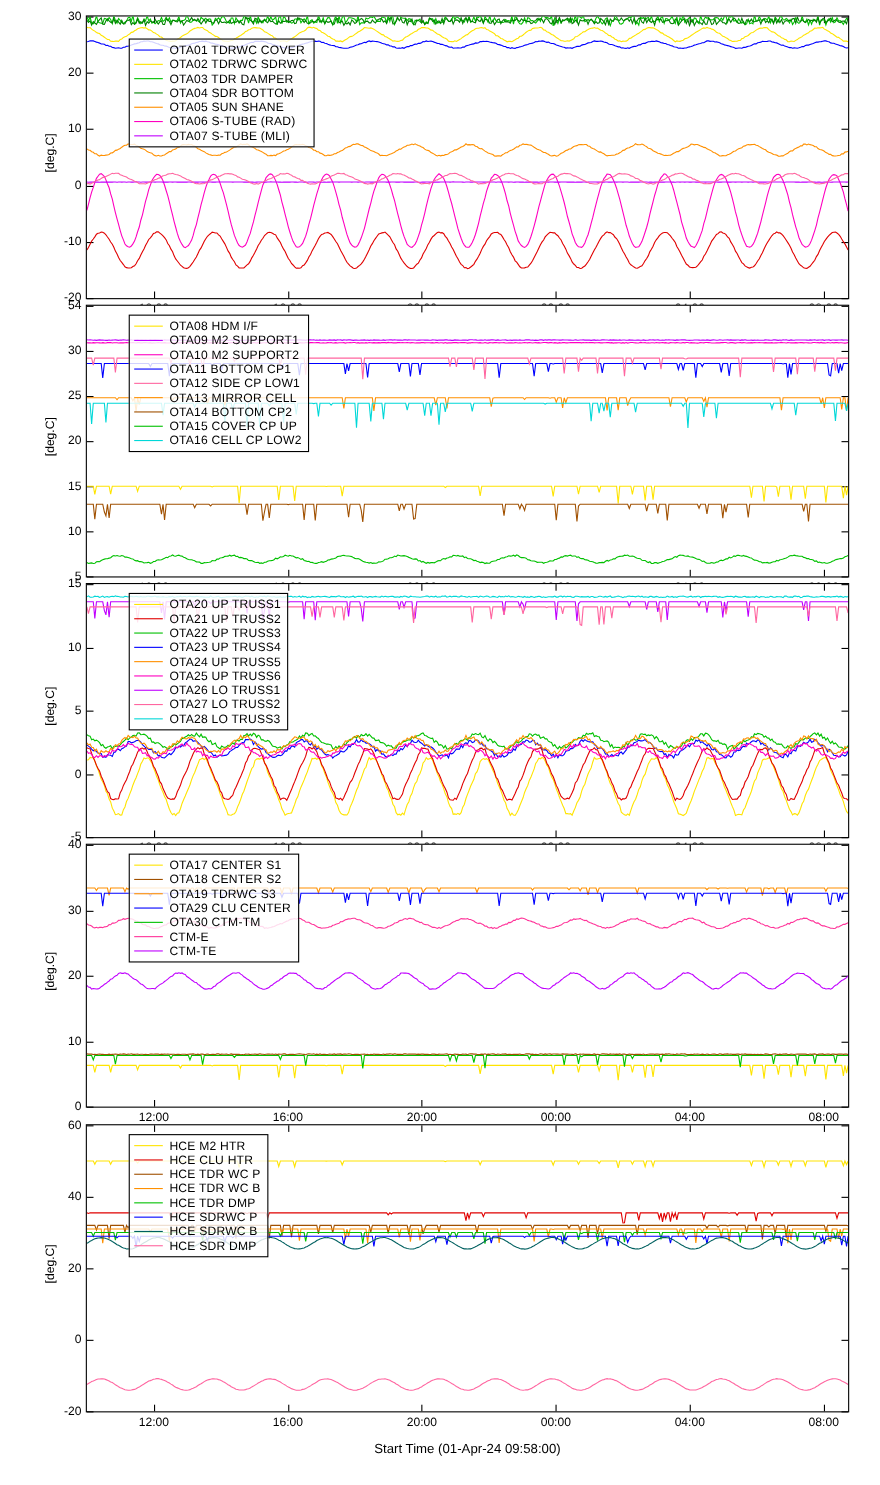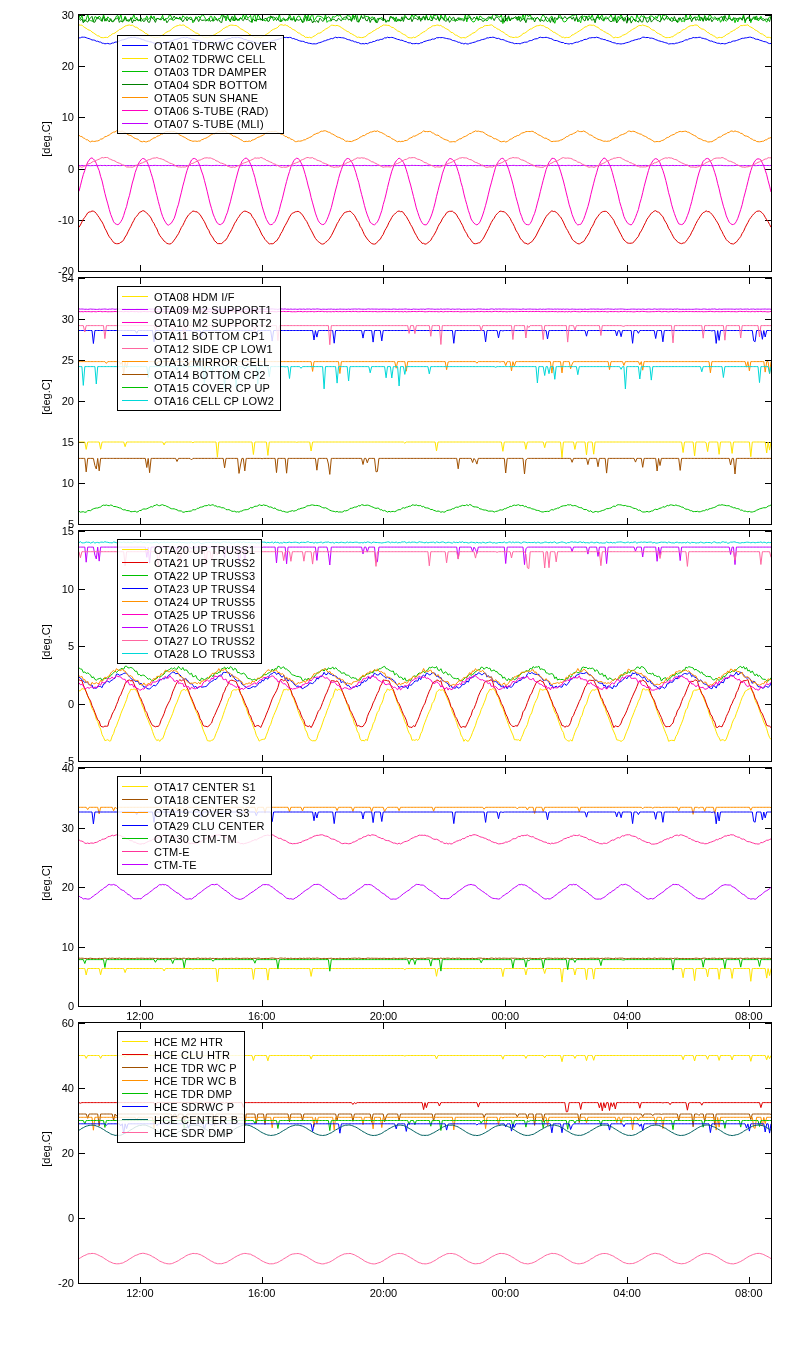--- a/index.html
+++ b/index.html
@@ -69,21 +69,21 @@
         <path d="M0.0,212.3 L1.4,210.0 L2.9,207.0 L4.3,204.2 L5.8,202.3 L7.2,200.3 L8.7,197.9 L10.1,197.0 L11.5,196.8 L13.0,196.0 L14.4,196.2 L15.9,197.0 L17.3,198.4 L18.7,200.5 L20.2,202.5 L21.6,205.0 L23.1,207.0 L24.5,209.8 L25.9,213.3 L27.4,215.9 L28.8,219.1 L30.3,221.8 L31.7,223.5 L33.2,225.5 L34.6,227.5 L36.0,228.3 L37.5,228.7 L38.9,228.7 L40.4,228.4 L41.8,227.3 L43.3,226.6 L44.7,224.8 L46.1,222.0 L47.6,219.9 L49.0,216.8 L50.5,213.8 L51.9,211.3 L53.3,208.2 L54.8,205.5 L56.2,202.7 L57.7,201.2 L59.1,199.4 L60.5,197.3 L62.0,196.8 L63.4,195.8 L64.9,195.8 L66.3,196.9 L67.8,198.1 L69.2,199.4 L70.6,201.1 L72.1,203.1 L73.5,206.4 L75.0,208.4 L76.4,211.5 L77.9,213.9 L79.3,217.6 L80.7,220.4 L82.2,222.3 L83.6,224.1 L85.1,226.1 L86.5,227.1 L87.9,228.4 L89.4,228.8 L90.8,229.0 L92.3,228.5 L93.7,227.1 L95.2,225.1 L96.6,223.2 L98.0,220.9 L99.5,218.7 L100.9,215.6 L102.4,212.4 L103.8,210.4 L105.2,207.5 L106.7,204.3 L108.1,202.0 L109.6,199.8 L111.0,198.5 L112.5,197.3 L113.9,196.0 L115.3,196.3 L116.8,196.8 L118.2,196.8 L119.7,198.5 L121.1,199.6 L122.5,202.0 L124.0,204.4 L125.4,206.7 L126.9,209.9 L128.3,213.1 L129.8,215.3 L131.2,218.8 L132.6,220.9 L134.1,223.0 L135.5,225.8 L137.0,226.9 L138.4,228.6 L139.8,228.6 L141.3,228.6 L142.7,228.5 L144.2,227.1 L145.6,225.8 L147.0,224.8 L148.5,222.4 L149.9,219.4 L151.4,217.0 L152.8,214.4 L154.3,211.3 L155.7,208.2 L157.1,206.2 L158.6,203.4 L160.0,201.6 L161.5,199.1 L162.9,197.9 L164.3,196.6 L165.8,196.1 L167.2,196.4 L168.7,197.1 L170.1,197.9 L171.6,198.5 L173.0,201.3 L174.4,203.3 L175.9,205.4 L177.3,208.6 L178.8,211.5 L180.2,213.7 L181.7,217.0 L183.1,220.0 L184.5,221.8 L186.0,224.5 L187.4,225.9 L188.9,227.7 L190.3,228.9 L191.7,228.7 L193.2,228.8 L194.6,228.5 L196.1,226.6 L197.5,226.0 L198.9,224.0 L200.4,221.7 L201.8,218.6 L203.3,216.4 L204.7,213.1 L206.2,210.4 L207.6,207.9 L209.0,205.2 L210.5,202.1 L211.9,199.9 L213.4,198.1 L214.8,197.7 L216.3,196.8 L217.7,196.6 L219.1,196.3 L220.6,197.2 L222.0,198.2 L223.5,200.1 L224.9,202.2 L226.3,204.6 L227.8,206.6 L229.2,209.5 L230.7,212.7 L232.1,215.2 L233.6,218.0 L235.0,220.9 L236.4,223.4 L237.9,225.2 L239.3,226.7 L240.8,227.7 L242.2,228.8 L243.6,229.1 L245.1,228.7 L246.5,227.3 L248.0,226.3 L249.4,224.8 L250.8,223.1 L252.3,220.7 L253.7,218.0 L255.2,214.9 L256.6,212.1 L258.1,208.7 L259.5,206.5 L260.9,203.8 L262.4,201.7 L263.8,199.8 L265.3,197.7 L266.7,197.2 L268.2,196.7 L269.6,196.5 L271.0,196.0 L272.5,197.3 L273.9,198.8 L275.4,200.3 L276.8,202.9 L278.2,205.5 L279.7,207.5 L281.1,211.3 L282.6,213.4 L284.0,216.5 L285.4,219.7 L286.9,222.0 L288.3,224.0 L289.8,225.8 L291.2,227.3 L292.7,228.5 L294.1,229.0 L295.5,229.1 L297.0,228.6 L298.4,226.9 L299.9,225.2 L301.3,224.3 L302.8,221.3 L304.2,219.5 L305.6,215.9 L307.1,213.4 L308.5,210.9 L310.0,207.4 L311.4,205.2 L312.8,202.4 L314.3,200.2 L315.7,199.1 L317.2,197.6 L318.6,196.4 L320.1,196.0 L321.5,196.7 L322.9,196.5 L324.4,197.5 L325.8,199.9 L327.3,201.5 L328.7,204.1 L330.1,206.4 L331.6,209.6 L333.0,211.8 L334.5,215.0 L335.9,218.0 L337.3,220.3 L338.8,223.2 L340.2,225.3 L341.7,226.4 L343.1,228.4 L344.6,228.3 L346.0,229.2 L347.4,228.8 L348.9,227.7 L350.3,226.6 L351.8,225.3 L353.2,222.6 L354.6,220.6 L356.1,218.0 L357.5,215.3 L359.0,211.7 L360.4,209.0 L361.9,207.0 L363.3,203.9 L364.7,201.9 L366.2,200.1 L367.6,197.7 L369.1,196.8 L370.5,196.3 L371.9,196.3 L373.4,196.2 L374.8,197.5 L376.3,198.2 L377.7,200.1 L379.2,202.8 L380.6,204.8 L382.0,207.7 L383.5,210.3 L384.9,213.8 L386.4,216.6 L387.8,218.7 L389.3,222.1 L390.7,223.3 L392.1,225.3 L393.6,227.5 L395.0,228.6 L396.5,228.7 L397.9,228.5 L399.3,227.9 L400.8,227.8 L402.2,226.0 L403.7,224.3 L405.1,222.0 L406.6,219.0 L408.0,216.3 L409.4,213.7 L410.9,210.4 L412.3,207.5 L413.8,204.9 L415.2,203.2 L416.6,200.4 L418.1,198.8 L419.5,197.4 L421.0,196.1 L422.4,196.3 L423.9,196.7 L425.3,196.7 L426.7,198.2 L428.2,199.3 L429.6,201.4 L431.1,203.2 L432.5,206.3 L433.9,208.6 L435.4,211.5 L436.8,215.1 L438.3,217.4 L439.7,219.9 L441.1,223.1 L442.6,225.0 L444.0,226.2 L445.5,228.2 L446.9,228.2 L448.4,229.1 L449.8,228.8 L451.2,227.7 L452.7,226.9 L454.1,225.1 L455.6,223.0 L457.0,220.9 L458.4,218.0 L459.9,215.0 L461.3,212.3 L462.8,209.8 L464.2,207.1 L465.7,204.0 L467.1,201.7 L468.5,199.7 L470.0,198.6 L471.4,196.8 L472.9,195.8 L474.3,196.5 L475.8,196.4 L477.2,197.4 L478.6,198.4 L480.1,200.7 L481.5,201.9 L483.0,204.4 L484.4,207.1 L485.8,210.3 L487.3,213.4 L488.7,215.6 L490.2,218.6 L491.6,220.9 L493.1,224.1 L494.5,225.7 L495.9,226.7 L497.4,227.8 L498.8,228.7 L500.3,228.9 L501.7,228.2 L503.1,227.2 L504.6,226.6 L506.0,224.5 L507.5,221.9 L508.9,220.0 L510.4,217.4 L511.8,213.7 L513.2,211.6 L514.7,208.8 L516.1,205.4 L517.6,203.0 L519.0,201.2 L520.4,199.2 L521.9,197.8 L523.3,196.8 L524.8,196.4 L526.2,196.3 L527.6,196.5 L529.1,198.0 L530.5,199.5 L532.0,201.6 L533.4,203.3 L534.9,205.5 L536.3,209.1 L537.7,211.3 L539.2,214.1 L540.6,217.0 L542.1,219.7 L543.5,222.6 L544.9,225.0 L546.4,226.1 L547.8,227.7 L549.3,228.2 L550.7,228.3 L552.2,228.2 L553.6,227.9 L555.0,226.8 L556.5,224.9 L557.9,223.1 L559.4,221.4 L560.8,218.0 L562.3,215.9 L563.7,213.2 L565.1,210.2 L566.6,207.3 L568.0,204.2 L569.5,202.2 L570.9,200.2 L572.3,198.2 L573.8,197.4 L575.2,196.0 L576.7,195.7 L578.1,196.8 L579.6,197.2 L581.0,198.3 L582.4,200.4 L583.9,201.6 L585.3,204.9 L586.8,207.3 L588.2,209.7 L589.6,213.3 L591.1,215.5 L592.5,218.3 L594.0,221.2 L595.4,223.7 L596.9,224.9 L598.3,226.7 L599.7,227.6 L601.2,228.3 L602.6,228.7 L604.1,228.0 L605.5,227.8 L606.9,226.6 L608.4,224.5 L609.8,222.3 L611.3,220.3 L612.7,217.2 L614.1,214.8 L615.6,211.4 L617.0,208.5 L618.5,205.6 L619.9,203.5 L621.4,201.1 L622.8,199.1 L624.2,197.6 L625.7,197.0 L627.1,195.8 L628.6,196.7 L630.0,196.6 L631.4,197.7 L632.9,199.3 L634.3,201.1 L635.8,203.4 L637.2,205.6 L638.7,207.9 L640.1,210.7 L641.5,214.1 L643.0,216.5 L644.4,219.6 L645.9,222.2 L647.3,224.7 L648.8,226.2 L650.2,227.2 L651.6,228.5 L653.1,228.8 L654.5,229.0 L656.0,227.9 L657.4,227.1 L658.8,225.2 L660.3,223.3 L661.7,221.6 L663.2,218.3 L664.6,216.3 L666.1,212.8 L667.5,210.0 L668.9,207.5 L670.4,204.5 L671.8,202.6 L673.3,200.6 L674.7,198.9 L676.1,197.7 L677.6,196.4 L679.0,196.1 L680.5,196.0 L681.9,196.8 L683.4,198.1 L684.8,199.8 L686.2,202.3 L687.7,204.7 L689.1,206.7 L690.6,209.5 L692.0,212.2 " fill="none" stroke="#e00000" stroke-width="1"></path>
         <path d="M0.0,152.1 L1.4,151.7 L2.9,152.3 L4.3,151.7 L5.8,151.0 L7.2,149.9 L8.7,149.2 L10.1,148.6 L11.5,148.3 L13.0,147.2 L14.4,146.3 L15.9,146.4 L17.3,145.4 L18.7,144.7 L20.2,144.2 L21.6,143.3 L23.1,142.5 L24.5,142.9 L25.9,142.5 L27.4,142.5 L28.8,142.6 L30.3,143.8 L31.7,144.3 L33.2,145.1 L34.6,145.5 L36.0,146.0 L37.5,147.1 L38.9,147.7 L40.4,148.2 L41.8,148.8 L43.3,149.8 L44.7,150.3 L46.1,150.9 L47.6,152.0 L49.0,152.0 L50.5,152.1 L51.9,152.0 L53.3,152.3 L54.8,151.6 L56.2,150.9 L57.7,150.2 L59.1,149.9 L60.5,149.1 L62.0,148.2 L63.4,147.9 L64.9,147.0 L66.3,146.7 L67.8,145.7 L69.2,144.8 L70.6,144.6 L72.1,144.0 L73.5,143.3 L75.0,143.0 L76.4,143.0 L77.9,142.5 L79.3,143.2 L80.7,143.6 L82.2,143.8 L83.6,144.4 L85.1,144.9 L86.5,145.9 L87.9,146.5 L89.4,147.3 L90.8,148.2 L92.3,148.5 L93.7,149.1 L95.2,149.8 L96.6,150.7 L98.0,151.6 L99.5,152.0 L100.9,151.9 L102.4,152.2 L103.8,151.9 L105.2,152.1 L106.7,151.9 L108.1,151.1 L109.6,150.5 L111.0,149.9 L112.5,148.5 L113.9,148.4 L115.3,147.6 L116.8,146.8 L118.2,146.2 L119.7,145.2 L121.1,145.1 L122.5,144.4 L124.0,143.7 L125.4,143.0 L126.9,142.9 L128.3,142.8 L129.8,143.1 L131.2,142.9 L132.6,143.4 L134.1,144.1 L135.5,144.5 L137.0,145.8 L138.4,146.1 L139.8,146.9 L141.3,148.0 L142.7,148.2 L144.2,148.7 L145.6,149.3 L147.0,150.0 L148.5,151.2 L149.9,151.5 L151.4,152.2 L152.8,152.4 L154.3,151.9 L155.7,152.4 L157.1,151.7 L158.6,151.0 L160.0,150.4 L161.5,149.7 L162.9,149.2 L164.3,148.2 L165.8,147.7 L167.2,147.2 L168.7,146.6 L170.1,145.6 L171.6,145.4 L173.0,144.6 L174.4,144.0 L175.9,142.8 L177.3,143.2 L178.8,143.0 L180.2,143.2 L181.7,142.5 L183.1,142.8 L184.5,143.7 L186.0,144.2 L187.4,145.4 L188.9,145.8 L190.3,146.6 L191.7,147.2 L193.2,147.6 L194.6,149.0 L196.1,149.0 L197.5,150.1 L198.9,150.5 L200.4,151.6 L201.8,152.1 L203.3,152.4 L204.7,152.0 L206.2,152.3 L207.6,152.2 L209.0,151.6 L210.5,150.8 L211.9,150.3 L213.4,149.6 L214.8,148.6 L216.3,148.2 L217.7,147.6 L219.1,147.1 L220.6,146.5 L222.0,145.2 L223.5,144.6 L224.9,144.1 L226.3,143.3 L227.8,142.6 L229.2,142.5 L230.7,143.0 L232.1,142.9 L233.6,142.6 L235.0,143.8 L236.4,144.0 L237.9,145.1 L239.3,145.5 L240.8,146.0 L242.2,146.5 L243.6,147.8 L245.1,148.2 L246.5,148.7 L248.0,149.3 L249.4,150.0 L250.8,151.0 L252.3,151.7 L253.7,151.9 L255.2,152.4 L256.6,152.0 L258.1,151.9 L259.5,152.1 L260.9,151.4 L262.4,150.4 L263.8,149.9 L265.3,149.3 L266.7,148.7 L268.2,147.6 L269.6,147.3 L271.0,146.4 L272.5,145.9 L273.9,145.3 L275.4,144.3 L276.8,143.8 L278.2,142.8 L279.7,143.0 L281.1,143.2 L282.6,142.7 L284.0,143.1 L285.4,143.0 L286.9,143.9 L288.3,144.1 L289.8,144.9 L291.2,145.7 L292.7,146.8 L294.1,146.9 L295.5,147.8 L297.0,148.5 L298.4,149.3 L299.9,150.0 L301.3,150.7 L302.8,151.6 L304.2,152.3 L305.6,151.9 L307.1,151.8 L308.5,151.8 L310.0,151.8 L311.4,152.1 L312.8,150.9 L314.3,150.4 L315.7,149.7 L317.2,148.7 L318.6,148.5 L320.1,147.7 L321.5,147.1 L322.9,145.9 L324.4,145.4 L325.8,144.5 L327.3,144.4 L328.7,143.6 L330.1,142.7 L331.6,142.9 L333.0,142.7 L334.5,142.6 L335.9,142.7 L337.3,143.5 L338.8,144.3 L340.2,144.4 L341.7,145.2 L343.1,145.8 L344.6,146.9 L346.0,147.7 L347.4,147.9 L348.9,149.1 L350.3,149.4 L351.8,150.0 L353.2,150.8 L354.6,151.4 L356.1,152.4 L357.5,151.8 L359.0,151.9 L360.4,152.1 L361.9,151.9 L363.3,151.1 L364.7,150.5 L366.2,150.2 L367.6,149.5 L369.1,148.4 L370.5,148.1 L371.9,147.5 L373.4,146.9 L374.8,145.6 L376.3,145.2 L377.7,144.4 L379.2,143.9 L380.6,143.0 L382.0,143.0 L383.5,142.5 L384.9,142.9 L386.4,142.9 L387.8,143.0 L389.3,143.9 L390.7,144.6 L392.1,144.7 L393.6,145.6 L395.0,146.6 L396.5,147.4 L397.9,147.7 L399.3,148.5 L400.8,149.0 L402.2,150.1 L403.7,150.2 L405.1,151.3 L406.6,152.2 L408.0,152.3 L409.4,152.1 L410.9,151.8 L412.3,152.0 L413.8,152.1 L415.2,151.0 L416.6,150.7 L418.1,150.0 L419.5,148.9 L421.0,148.4 L422.4,147.8 L423.9,147.2 L425.3,146.0 L426.7,145.7 L428.2,145.2 L429.6,144.0 L431.1,143.3 L432.5,143.1 L433.9,142.5 L435.4,142.8 L436.8,142.8 L438.3,142.9 L439.7,143.1 L441.1,144.2 L442.6,144.9 L444.0,145.1 L445.5,145.8 L446.9,146.5 L448.4,147.6 L449.8,148.1 L451.2,148.9 L452.7,149.5 L454.1,150.2 L455.6,150.6 L457.0,151.8 L458.4,151.8 L459.9,152.0 L461.3,152.3 L462.8,152.3 L464.2,152.3 L465.7,151.3 L467.1,150.7 L468.5,150.2 L470.0,149.8 L471.4,148.4 L472.9,148.1 L474.3,147.1 L475.8,146.4 L477.2,146.2 L478.6,145.7 L480.1,144.8 L481.5,143.9 L483.0,143.0 L484.4,142.6 L485.8,143.1 L487.3,143.2 L488.7,143.0 L490.2,143.2 L491.6,143.4 L493.1,143.9 L494.5,144.9 L495.9,145.3 L497.4,146.0 L498.8,147.2 L500.3,147.3 L501.7,148.0 L503.1,149.2 L504.6,149.5 L506.0,150.6 L507.5,151.1 L508.9,151.9 L510.4,152.3 L511.8,151.8 L513.2,151.8 L514.7,152.4 L516.1,152.0 L517.6,151.0 L519.0,150.6 L520.4,150.1 L521.9,149.4 L523.3,148.6 L524.8,148.1 L526.2,147.4 L527.6,146.1 L529.1,145.9 L530.5,145.3 L532.0,144.3 L533.4,144.0 L534.9,143.1 L536.3,143.2 L537.7,142.7 L539.2,142.5 L540.6,142.5 L542.1,142.9 L543.5,143.9 L544.9,144.5 L546.4,145.5 L547.8,146.0 L549.3,146.4 L550.7,147.7 L552.2,147.8 L553.6,148.7 L555.0,149.2 L556.5,149.8 L557.9,151.1 L559.4,151.3 L560.8,152.0 L562.3,151.9 L563.7,152.0 L565.1,151.9 L566.6,151.9 L568.0,151.5 L569.5,150.8 L570.9,150.0 L572.3,149.2 L573.8,149.1 L575.2,147.9 L576.7,147.7 L578.1,147.0 L579.6,146.4 L581.0,145.5 L582.4,144.6 L583.9,143.9 L585.3,143.3 L586.8,142.8 L588.2,143.2 L589.6,142.6 L591.1,143.0 L592.5,143.0 L594.0,143.7 L595.4,144.4 L596.9,144.6 L598.3,145.2 L599.7,146.4 L601.2,147.1 L602.6,147.8 L604.1,148.5 L605.5,149.1 L606.9,149.9 L608.4,150.0 L609.8,151.2 L611.3,152.0 L612.7,152.1 L614.1,152.0 L615.6,152.2 L617.0,152.3 L618.5,151.9 L619.9,151.6 L621.4,150.5 L622.8,149.7 L624.2,149.5 L625.7,148.7 L627.1,147.6 L628.6,147.1 L630.0,146.4 L631.4,145.7 L632.9,145.4 L634.3,144.1 L635.8,143.4 L637.2,143.1 L638.7,143.0 L640.1,143.0 L641.5,143.1 L643.0,142.5 L644.4,142.9 L645.9,143.9 L647.3,144.2 L648.8,145.5 L650.2,146.2 L651.6,146.3 L653.1,147.0 L654.5,147.6 L656.0,148.3 L657.4,149.5 L658.8,149.9 L660.3,150.9 L661.7,151.5 L663.2,152.1 L664.6,152.1 L666.1,152.3 L667.5,151.9 L668.9,151.8 L670.4,151.5 L671.8,151.0 L673.3,150.3 L674.7,149.5 L676.1,149.0 L677.6,148.2 L679.0,147.4 L680.5,146.8 L681.9,145.8 L683.4,145.6 L684.8,144.7 L686.2,144.0 L687.7,143.8 L689.1,142.7 L690.6,142.8 L692.0,142.8 " fill="none" stroke="#ff66a0" stroke-width="1"></path>
       </svg>
       <div class="legend" style="left: 38px; top: 20px;">
         <div class="row">
           <span class="swatch" style="border-top-color: rgb(0, 0, 255);"></span>
           <span class="lbl">OTA01 TDRWC COVER</span>
         </div>
         <div class="row">
           <span class="swatch" style="border-top-color: rgb(255, 228, 0);"></span>
-          <span class="lbl">OTA02 TDRWC CELL</span>
+          <span class="lbl">OTA02 TDRWC SDRWC</span>
         </div>
         <div class="row">
           <span class="swatch" style="border-top-color: rgb(0, 192, 0);"></span>
           <span class="lbl">OTA03 TDR DAMPER</span>
         </div>
         <div class="row">
           <span class="swatch" style="border-top-color: rgb(0, 128, 0);"></span>
           <span class="lbl">OTA04 SDR BOTTOM</span>
         </div>
         <div class="row">
@@ -330,21 +330,21 @@
         <div class="row">
           <span class="swatch" style="border-top-color: rgb(255, 228, 0);"></span>
           <span class="lbl">OTA17 CENTER S1</span>
         </div>
         <div class="row">
           <span class="swatch" style="border-top-color: rgb(160, 80, 0);"></span>
           <span class="lbl">OTA18 CENTER S2</span>
         </div>
         <div class="row">
           <span class="swatch" style="border-top-color: rgb(255, 144, 0);"></span>
-          <span class="lbl">OTA19 COVER S3</span>
+          <span class="lbl">OTA19 TDRWC S3</span>
         </div>
         <div class="row">
           <span class="swatch" style="border-top-color: rgb(0, 0, 255);"></span>
           <span class="lbl">OTA29 CLU CENTER</span>
         </div>
         <div class="row">
           <span class="swatch" style="border-top-color: rgb(0, 192, 0);"></span>
           <span class="lbl">OTA30 CTM-TM</span>
         </div>
         <div class="row">
@@ -424,24 +424,25 @@
         <div class="row">
           <span class="swatch" style="border-top-color: rgb(0, 192, 0);"></span>
           <span class="lbl">HCE TDR DMP</span>
         </div>
         <div class="row">
           <span class="swatch" style="border-top-color: rgb(0, 0, 255);"></span>
           <span class="lbl">HCE SDRWC P</span>
         </div>
         <div class="row">
           <span class="swatch" style="border-top-color: rgb(0, 96, 96);"></span>
-          <span class="lbl">HCE CENTER B</span>
+          <span class="lbl">HCE SDRWC B</span>
         </div>
         <div class="row">
           <span class="swatch" style="border-top-color: rgb(255, 102, 160);"></span>
           <span class="lbl">HCE SDR DMP</span>
         </div>
       </div>
     </div>
     <div class="ylab-wrap" style="position: absolute; left: 16px; top: 1143px; width: 60px; text-align: center;">
       <span class="ylab-txt">[deg.C]</span>
     </div>
+    <div class="xaxis-title" style="left: 78px; width: 694px; top: 1310px;">Start Time (01-Apr-24 09:58:00)</div>
   </div>
 
 </body></html>

